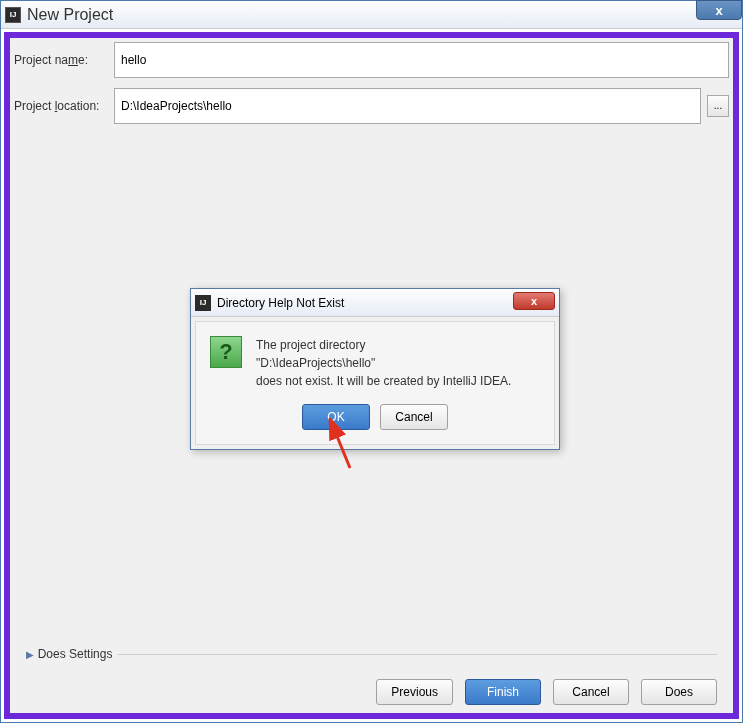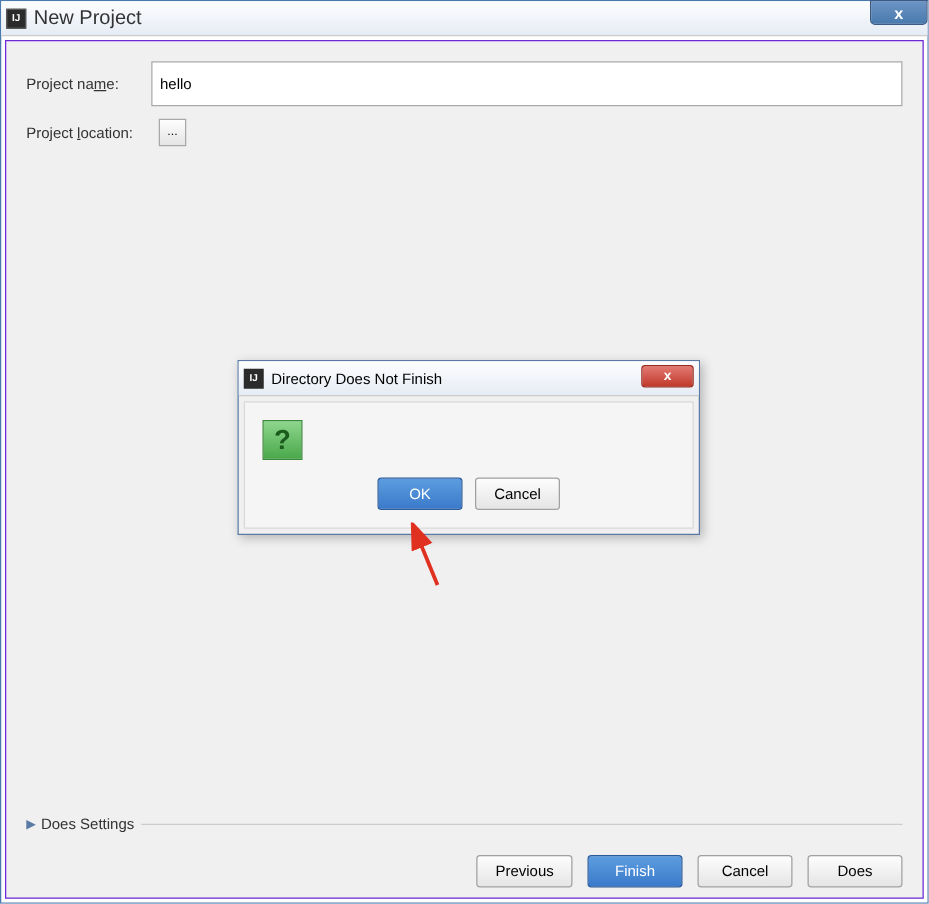--- a/index.html
+++ b/index.html
@@ -60,23 +60,23 @@
       align-items: center;
       justify-content: center;
       color: #fff;
       font-weight: bold;
       font-size: 13px;
       cursor: pointer;
     }
     .content {
       flex: 1;
       background: #f0f0f0;
-      border: 1px solid #6d28d9;
+      border: 6px solid #6d28d9;
       margin: 3px;
-      padding: 16px;
+      padding: 4px;
       display: flex;
       flex-direction: column;
       position: relative;
     }
     .form-row {
       display: flex;
       align-items: center;
       margin-bottom: 10px;
     }
     .form-row label {
@@ -261,20 +261,21 @@
     <div class="close-btn">x</div>
   </div>
 
   <div class="content">
     <div class="form-row">
       <label>Project na<span class="u">m</span>e:</label>
       <input type="text" value="hello" style="">
     </div>
     <div class="form-row">
       <label>Project <span class="u">l</span>ocation:</label>
+      <input type="text" value="D:\IdeaProjects\hello" style="">
       <button class="browse-btn">...</button>
     </div>
 
     <div class="more-settings">
       <span class="tri">▶</span>
       <span>Does Settings</span>
       <span class="line"></span>
     </div>
 
     <div class="footer">
@@ -282,26 +283,31 @@
       <button class="btn primary">Finish</button>
       <button class="btn">Cancel</button>
       <button class="btn">Does</button>
     </div>
   </div>
 </div>
 
 <div class="modal">
   <div class="modal-titlebar">
     <div class="app-icon">IJ</div>
-    <span>Directory Does Not Finish</span>
+    <span>Directory Help Not Exist</span>
     <div class="close-x">x</div>
   </div>
   <div class="modal-body">
     <div class="modal-content-row">
       <div class="modal-icon">?</div>
+      <div class="modal-text">
+        <div>The project directory</div>
+        <div>"D:\IdeaProjects\hello"</div>
+        <div>does not exist. It will be created by IntelliJ IDEA.</div>
+      </div>
     </div>
     <div class="modal-buttons">
       <button class="btn primary">OK</button>
       <button class="btn">Cancel</button>
     </div>
   </div>
 </div>
 
 <svg class="arrow" width="40" height="55">
   <defs>

